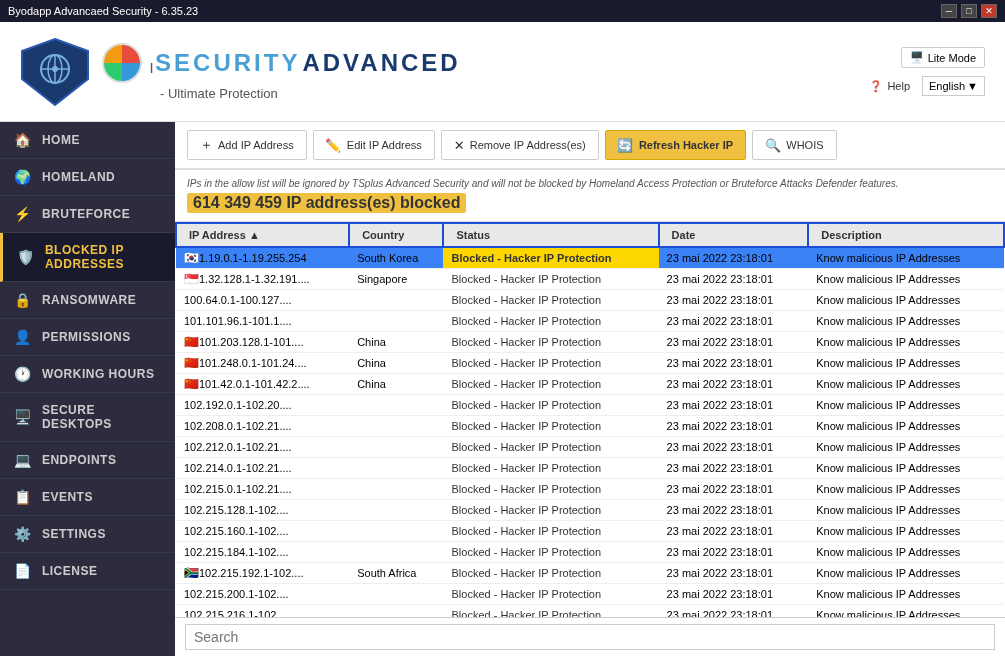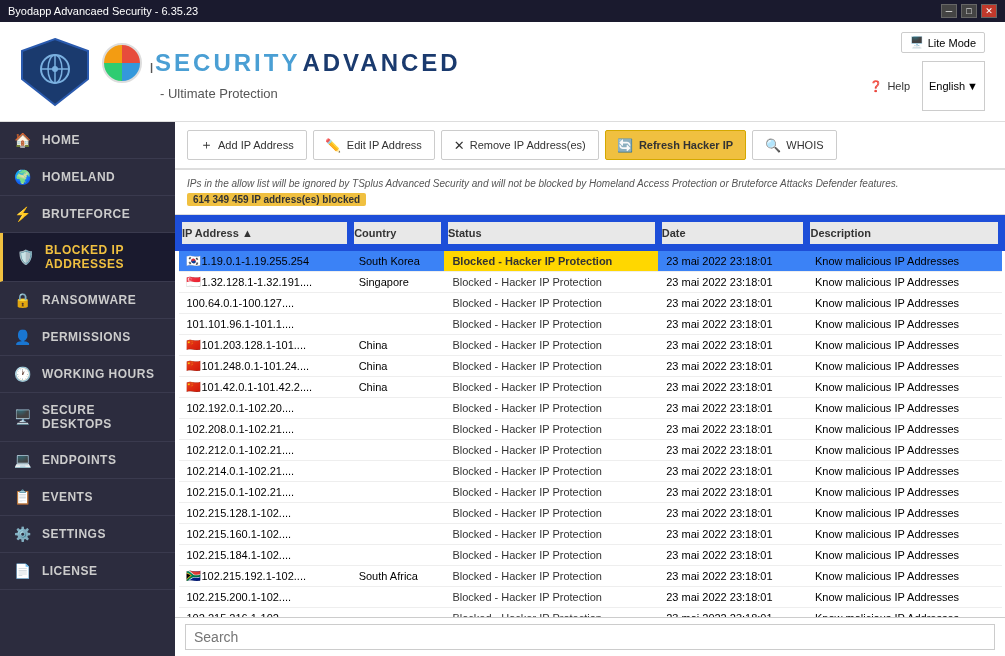--- a/index.html
+++ b/index.html
@@ -65,21 +65,21 @@
     .header-actions { display: flex; gap: 12px; align-items: center; }
     .help-btn {
       display: flex; align-items: center; gap: 4px;
       cursor: pointer;
       font-size: 11px;
       color: #333;
     }
     .lang-selector {
       display: flex; align-items: center; gap: 2px;
       border: 1px solid #ccc;
-      padding: 18px 6px;
+      padding: 3px 6px;
       background: white;
       cursor: pointer;
       font-size: 11px;
     }
 
     
     .main-layout { display: flex; height: calc(656px - 122px); }
 
     
     .sidebar {
@@ -136,34 +136,34 @@
       background: white;
       padding: 8px 12px;
       border-bottom: 1px solid #ddd;
     }
     .info-text { font-size: 10px; color: #555; font-style: italic; }
     .count-badge {
       display: inline-block;
       background: #f0c040;
       padding: 1px 6px;
       margin-top: 4px;
-      font-size: 10px;
+      font-size: 16px;
       font-weight: bold;
       color: #333;
       border-radius: 2px;
     }
 
     
     .table-container { flex: 1; overflow-y: auto; background: white; }
     table { width: 100%; border-collapse: collapse; font-size: 11px; }
     thead tr { background: #e8e8e8; }
     th {
       text-align: left;
-      padding: 5px 0;
-      border: 7px solid #1d4ed8;
+      padding: 5px 12px;
+      border: 2px solid #1d4ed8;
       font-weight: bold;
       color: #333;
       white-space: nowrap;
     }
     td {
       padding: 3px 8px;
       border-bottom: 1px solid #eee;
       white-space: nowrap;
     }
     .status-cell { color: #333; }

